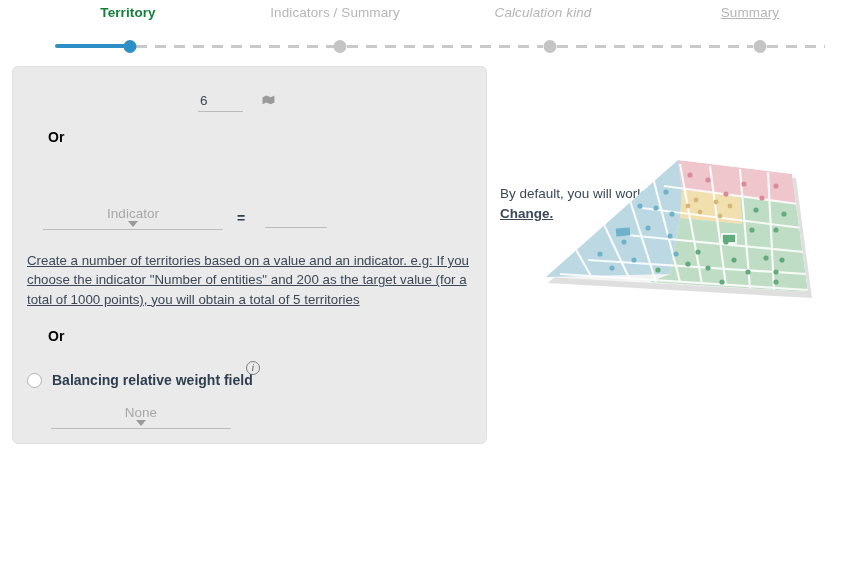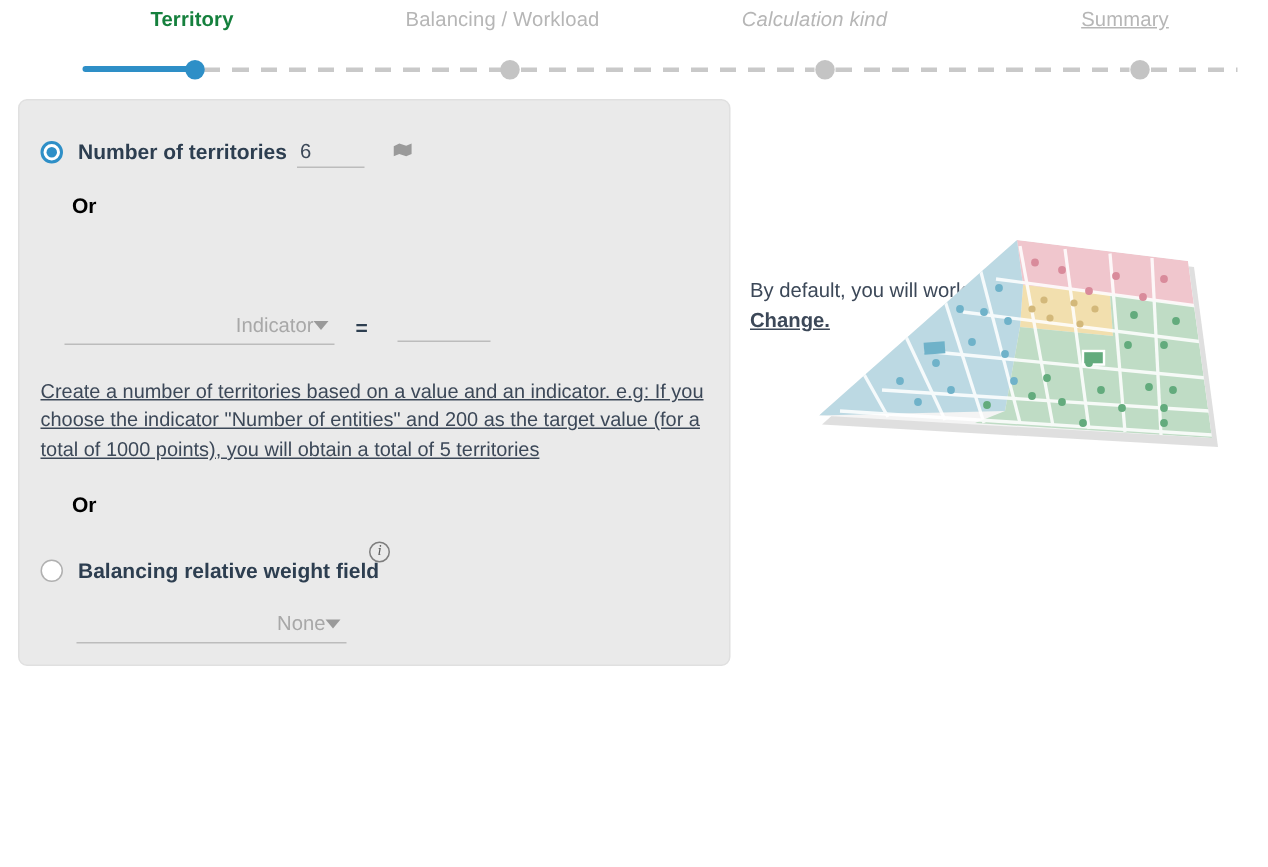--- a/index.html
+++ b/index.html
@@ -156,22 +156,23 @@
     color: #9a9a9a;
     line-height: 1;
   }
 
   .u-select {
     position: absolute;
     border-bottom: 1px solid #bcbcbc;
     height: 24px;
     display: flex;
     align-items: center;
-    justify-content: flex-end;
+    justify-content: flex-start;
     padding: 0 4px 2px 4px;
+    flex-direction: column;
   }
   .u-select .sel-text {
     font-size: 13.5px;
     color: #a8a8a8;
   }
   .caret {
     width: 0; height: 0;
     border-left: 5px solid transparent;
     border-right: 5px solid transparent;
     border-top: 6px solid #9a9a9a;
@@ -242,21 +243,21 @@
     height: 116px;
   }
 </style>
 </head>
 <body>
 
 <div id="wizard-stepper">
 
   <div class="step-labels">
     <div class="step-label active" style="left:128px;">Territory</div>
-    <div class="step-label inactive" style="left:335px;">Balancing / Workload</div>
+    <div class="step-label inactive" style="left:335px;">Indicators / Summary</div>
     <div class="step-label inactive" style="left:543px;font-style:italic;">Calculation kind</div>
     <div class="step-label inactive" style="left:750px;text-decoration:underline;">Summary</div>
   </div>
 
   <div class="step-track">
     <div class="track-seg-solid" style="left:55px;  width:78px;"></div>
     <div class="track-seg-dashed" style="left:136px; width:198px;"></div>
     <div class="track-seg-dashed" style="left:347px; width:196px;"></div>
     <div class="track-seg-dashed" style="left:557px; width:196px;"></div>
     <div class="track-seg-dashed" style="left:767px; width:58px;"></div>
@@ -265,24 +266,20 @@
     <div class="step-dot todo" style="left:340px;"></div>
     <div class="step-dot todo" style="left:550px;"></div>
     <div class="step-dot todo" style="left:760px;"></div>
   </div>
 </div>
 
 <div id="main-area">
 
   <div id="options-card">
 
-    <div class="opt-row" style="left:14px; top:26px;">
-      <span class="radio checked"></span>
-      <span class="opt-label">Number of territories</span>
-    </div>
     <input id="territory-count-input" class="u-input" style="left: 185px; top: 26px;" value="6">
     <span class="territory-glyph" style="left:248px; top:26px; font-size:16px;">
       <svg width="15" height="15" viewBox="0 0 15 15" aria-hidden="true">
         <path d="M1.5 4.5 L5.2 2.6 L9.8 4.2 L13.4 2.6 L13.4 9.6 L9.8 11.2 L5.2 9.6 L1.5 11.2 Z" fill="#9a9a9a"></path>
       </svg>
     </span>
 
     <div class="or-text" style="left:35px; top:62px;">Or</div>
 
 

